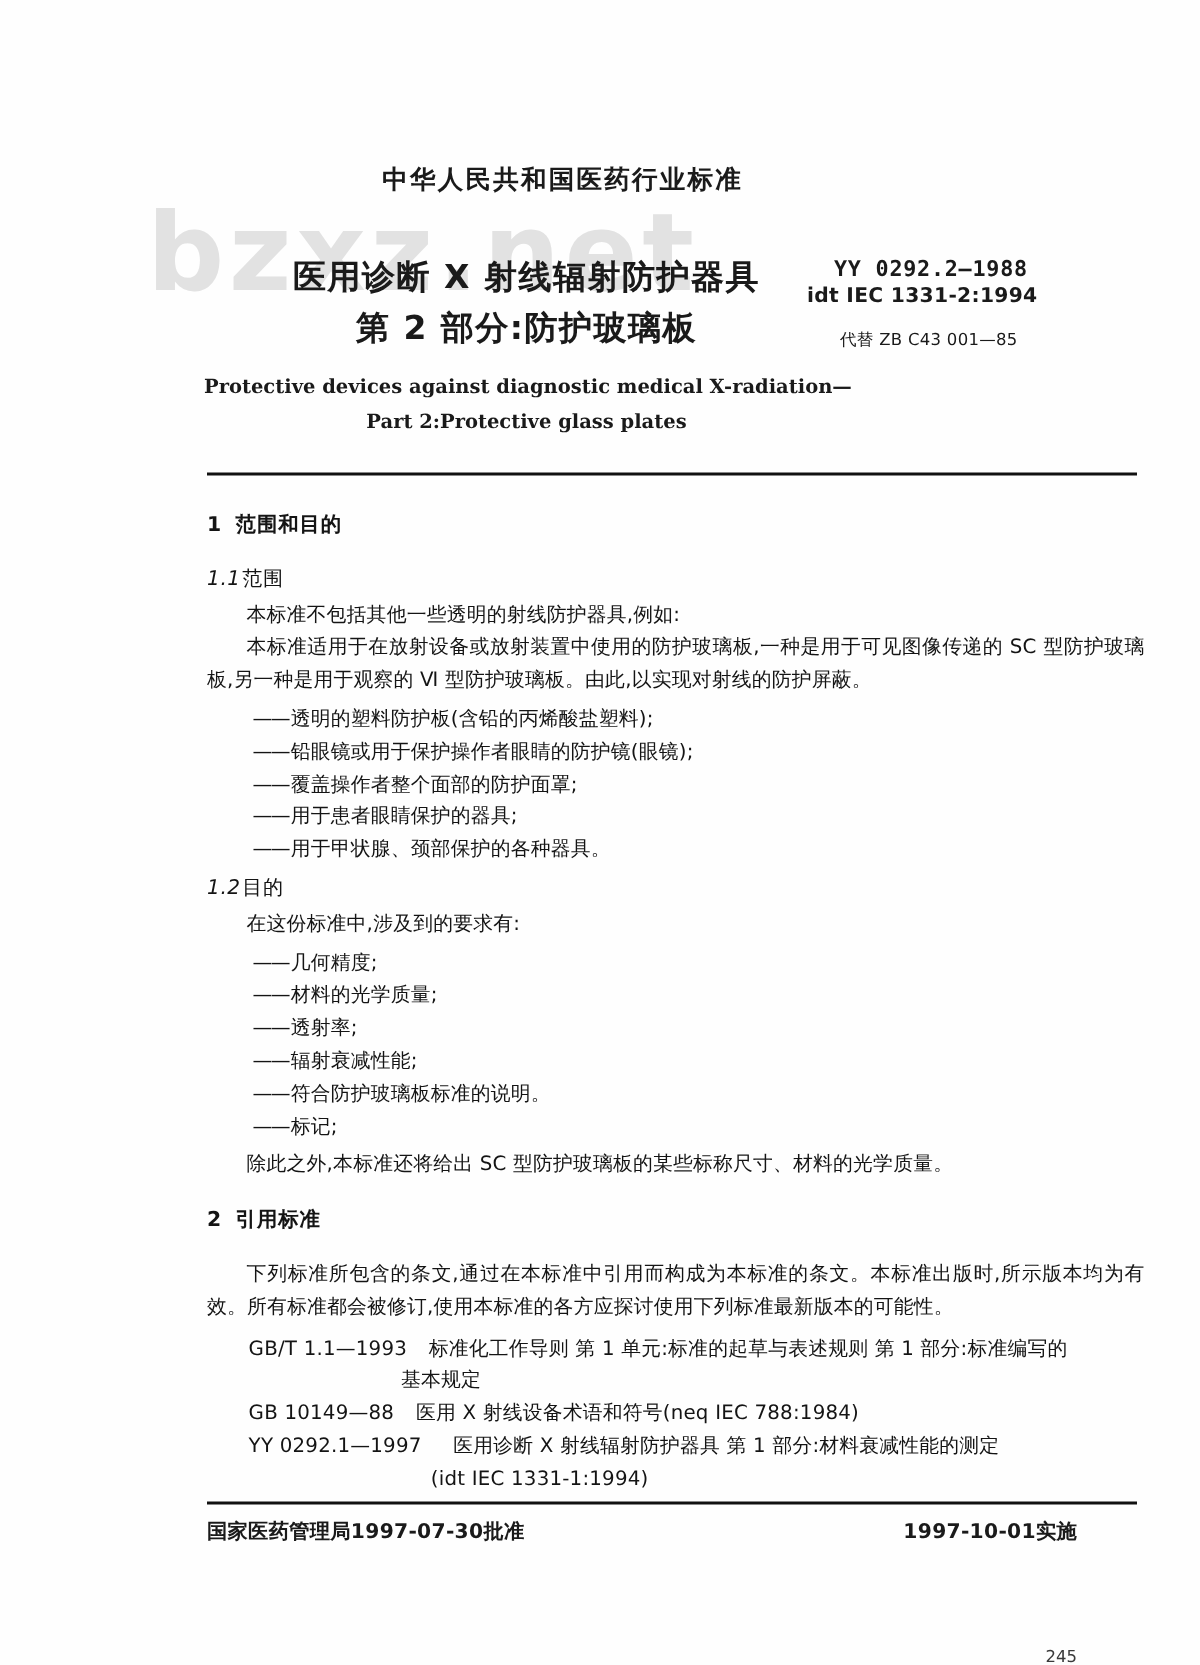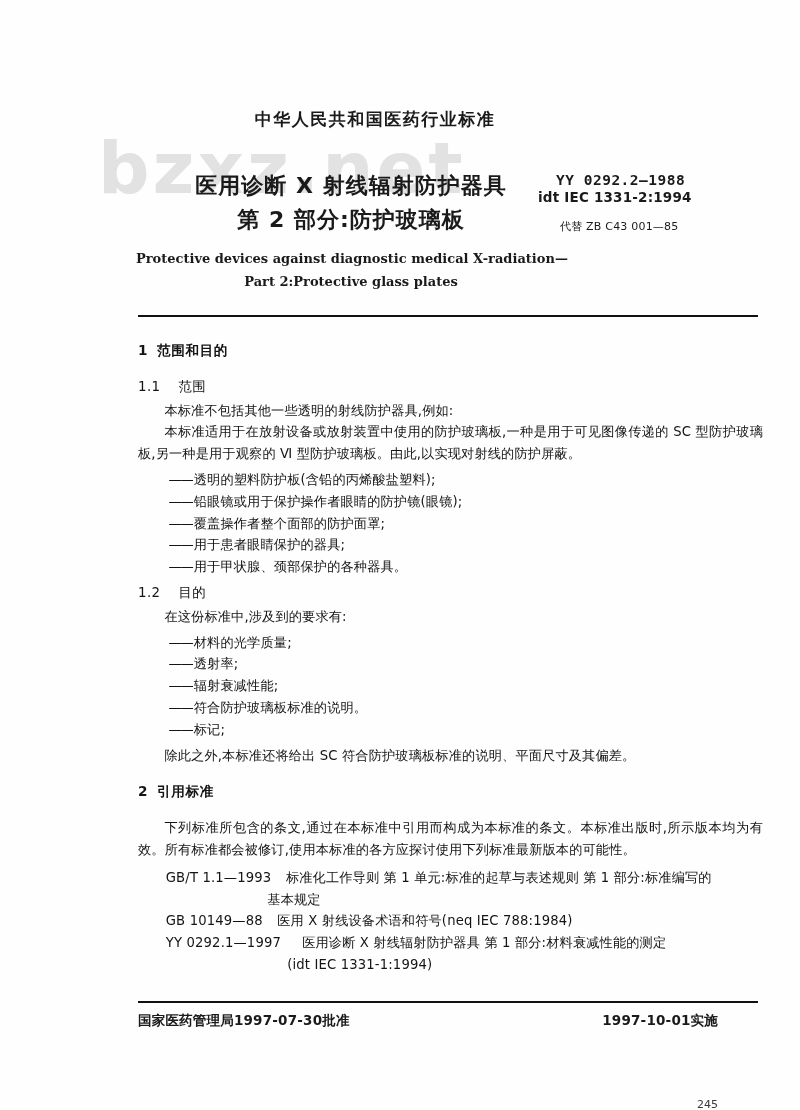--- a/index.html
+++ b/index.html
@@ -143,21 +143,21 @@
     margin: 0 0 14px 0;
     letter-spacing: 0.6px;
   }
   h2.sec .num { margin-right: 9px; }
   h3.subsec {
     font-size: 13.4px;
     font-weight: normal;
     margin: 0 0 2px 0;
     letter-spacing: 0.4px;
   }
-  h3.subsec .num { margin-right: 18px; }
+  h3.subsec .num { margin-right: 1px; font-style: italic; }
   p.para {
     margin: 0;
     text-indent: 2em;
     text-align: justify;
     letter-spacing: 0.15px;
   }
   ul.dash-list {
     list-style: none;
     margin: 4px;
     padding: 0;
@@ -275,27 +275,28 @@
         <li><span class="dash">——</span><span>覆盖操作者整个面部的防护面罩;</span></li>
         <li><span class="dash">——</span><span>用于患者眼睛保护的器具;</span></li>
         <li><span class="dash">——</span><span>用于甲状腺、颈部保护的各种器具。</span></li>
       </ul>
 
       <h3 class="subsec">
         <span class="num">1.2</span><span>目的</span>
       </h3>
       <p class="para">在这份标准中,涉及到的要求有:</p>
       <ul class="dash-list">
+        <li><span class="dash">——</span><span>几何精度;</span></li>
         <li><span class="dash">——</span><span>材料的光学质量;</span></li>
         <li><span class="dash">——</span><span>透射率;</span></li>
         <li><span class="dash">——</span><span>辐射衰减性能;</span></li>
         <li><span class="dash">——</span><span>符合防护玻璃板标准的说明。</span></li>
         <li><span class="dash">——</span><span>标记;</span></li>
       </ul>
-      <p class="para">除此之外,本标准还将给出 SC 符合防护玻璃板标准的说明、平面尺寸及其偏差。</p>
+      <p class="para">除此之外,本标准还将给出 SC 型防护玻璃板的某些标称尺寸、材料的光学质量。</p>
 
       <div class="gap-md"></div>
 
       <h2 class="sec">
         <span class="num">2</span><span>引用标准</span>
       </h2>
       <p class="para">下列标准所包含的条文,通过在本标准中引用而构成为本标准的条文。本标准出版时,所示版本均为有效。所有标准都会被修订,使用本标准的各方应探讨使用下列标准最新版本的可能性。</p>
 
       <div class="gap-sm"></div>
 

